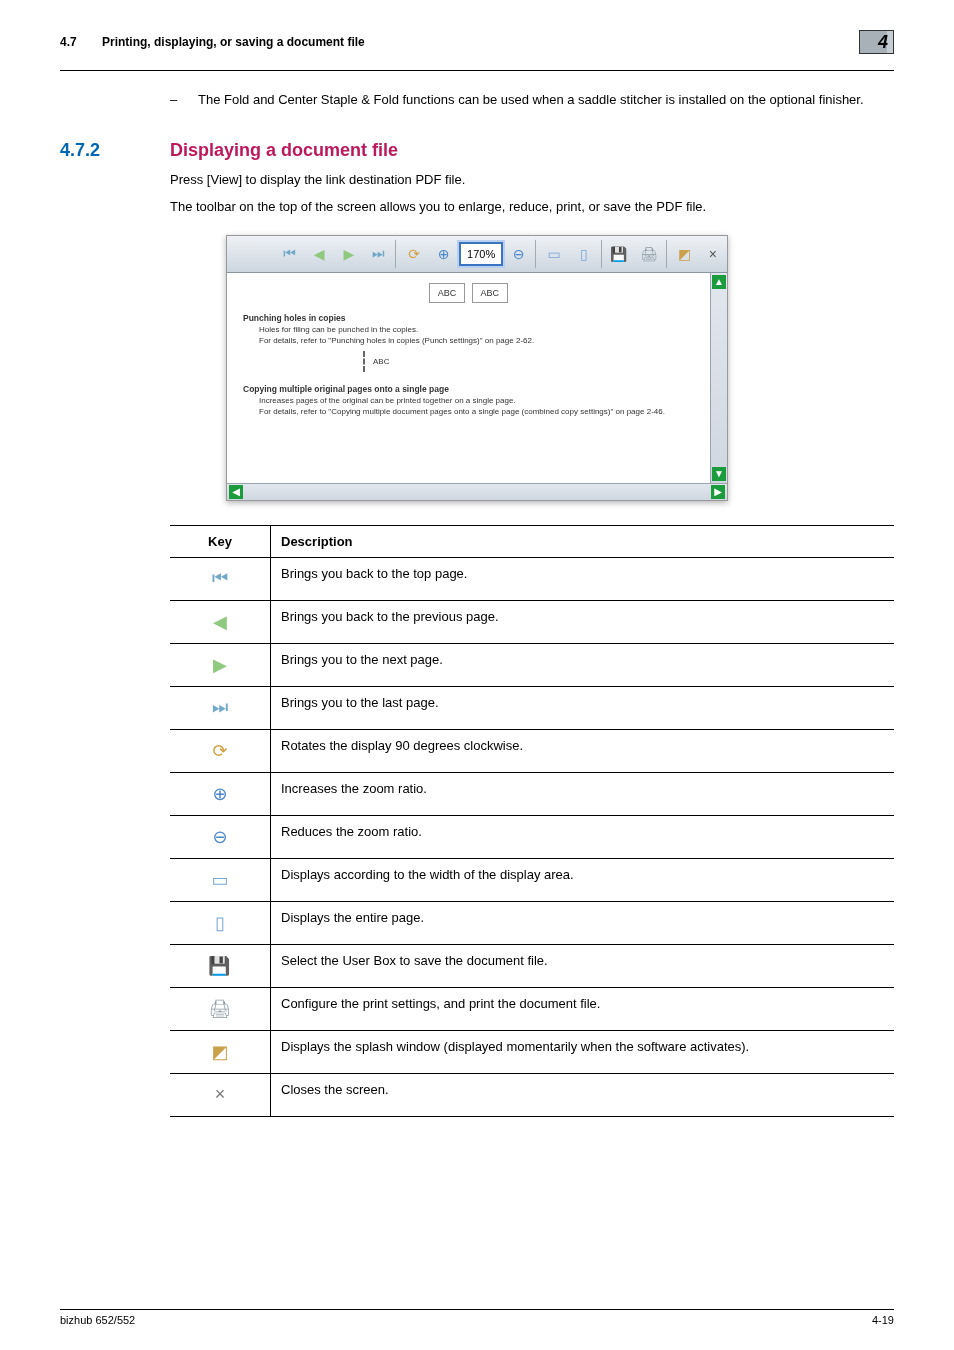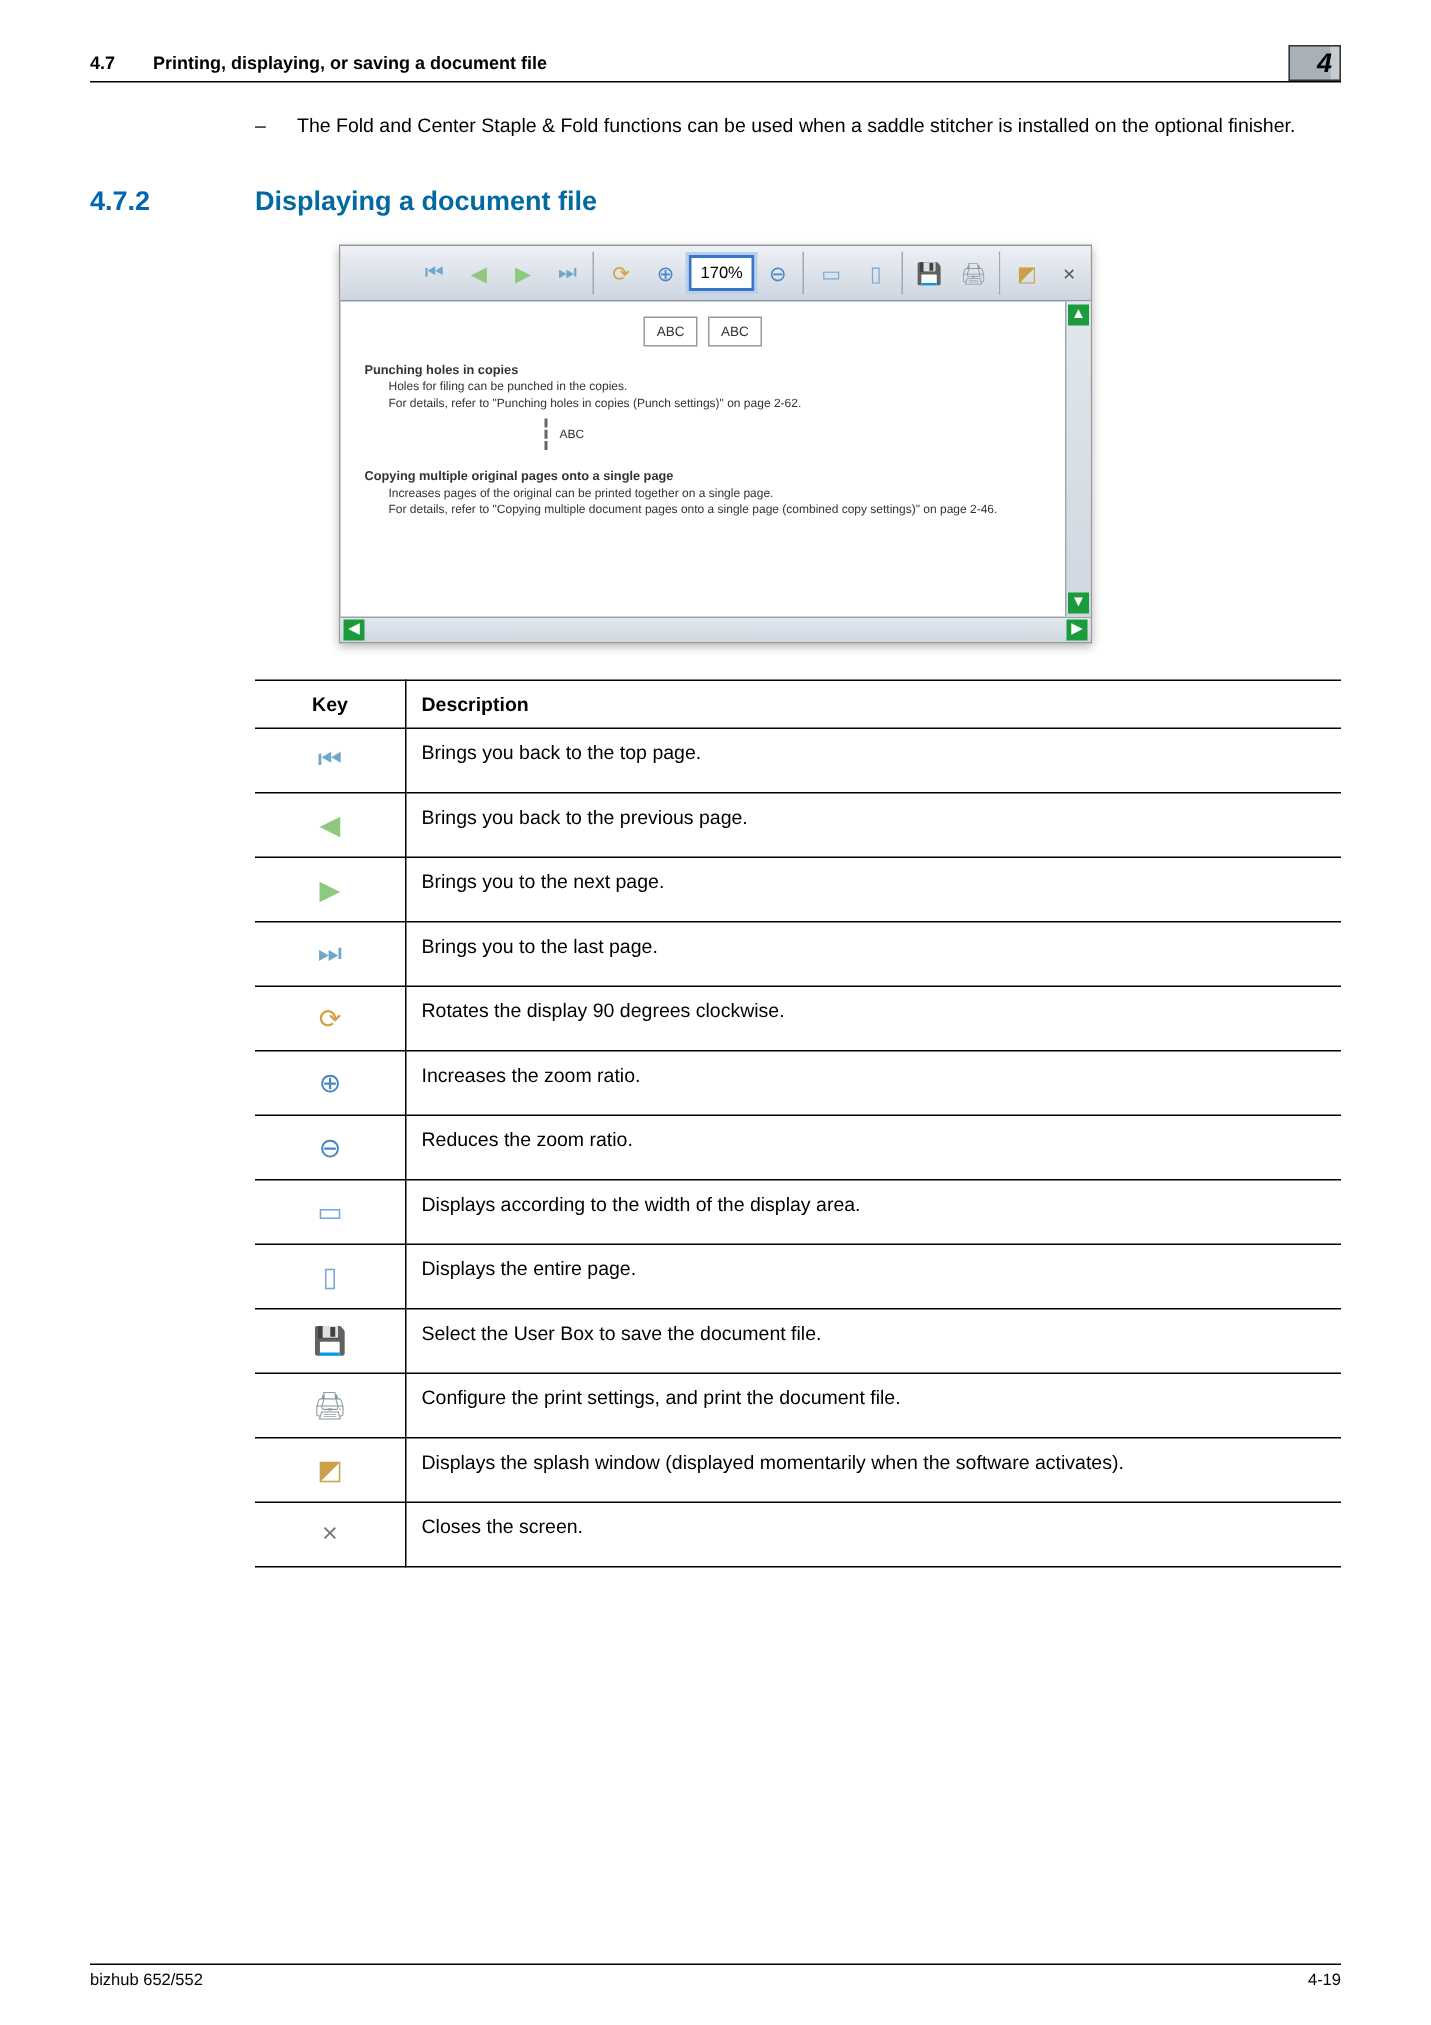--- a/index.html
+++ b/index.html
@@ -13,21 +13,21 @@
   }
   .page {
     padding: 30px 60px 40px 60px;
     position: relative;
     min-height: 1280px;
   }
   .header-row {
     display: flex;
     align-items: center;
     border-bottom: 1px solid #000;
-    padding-bottom: 0;
+    padding-bottom: 16px;
     margin-bottom: 20px;
   }
   .header-left {
     font-weight: bold;
     font-size: 12px;
     flex: 1;
   }
   .header-sec {
     margin-right: 22px;
   }
@@ -66,21 +66,21 @@
   }
   .h2num {
     width: 110px;
     font-size: 18px;
     font-weight: bold;
     color: #0066b3;
   }
   .h2title {
     font-size: 18px;
     font-weight: bold;
-    color: #0369a1;
+    color: #be185d;
   }
   .para {
     margin-bottom: 8px;
     line-height: 1.45;
   }
   
   .viewer {
     width: 500px;
     margin: 18px auto 24px auto;
     border: 1px solid #999;
@@ -262,20 +262,24 @@
       <div class="bullet-dash">–</div>
       <div>The Fold and Center Staple &amp; Fold functions can be used when a saddle stitcher is installed on the optional finisher.</div>
     </div>
   </div>
 
   <div class="h2row">
     <div class="h2num">4.7.2</div>
     <div class="h2title">Displaying a document file</div>
   </div>
 
+  <div class="indent">
+    <div class="para">Press [View] to display the link destination PDF file.</div>
+    <div class="para">The toolbar on the top of the screen allows you to enlarge, reduce, print, or save the PDF file.</div>
+  </div>
 
   <div class="viewer">
     <div class="toolbar">
       <div style="width:50px"></div>
       <div class="tb-btn" style="color:#6fa8c9">⏮</div>
       <div class="tb-btn" style="color:#8fc97f">◀</div>
       <div class="tb-btn" style="color:#8fc97f">▶</div>
       <div class="tb-btn sep" style="color:#6fa8c9">⏭</div>
       <div class="tb-btn" style="color:#d4a043">⟳</div>
       <div class="tb-btn" style="color:#4b87c9">⊕</div>

